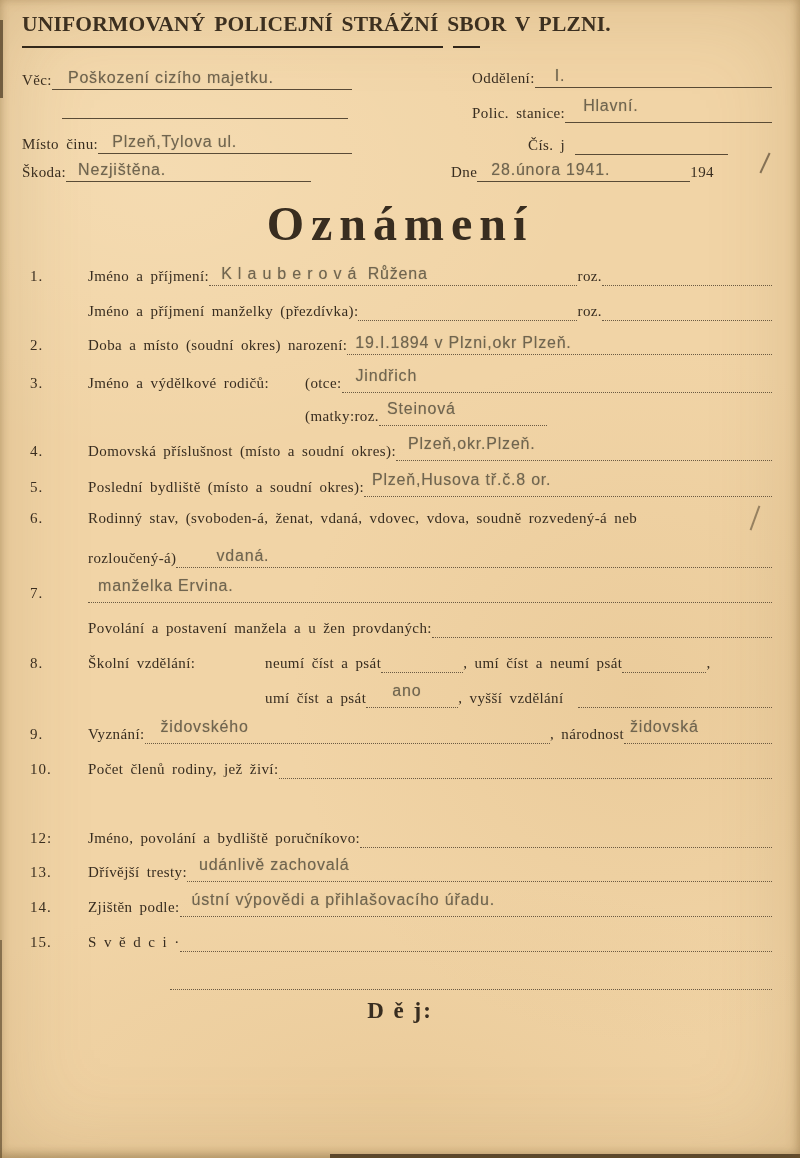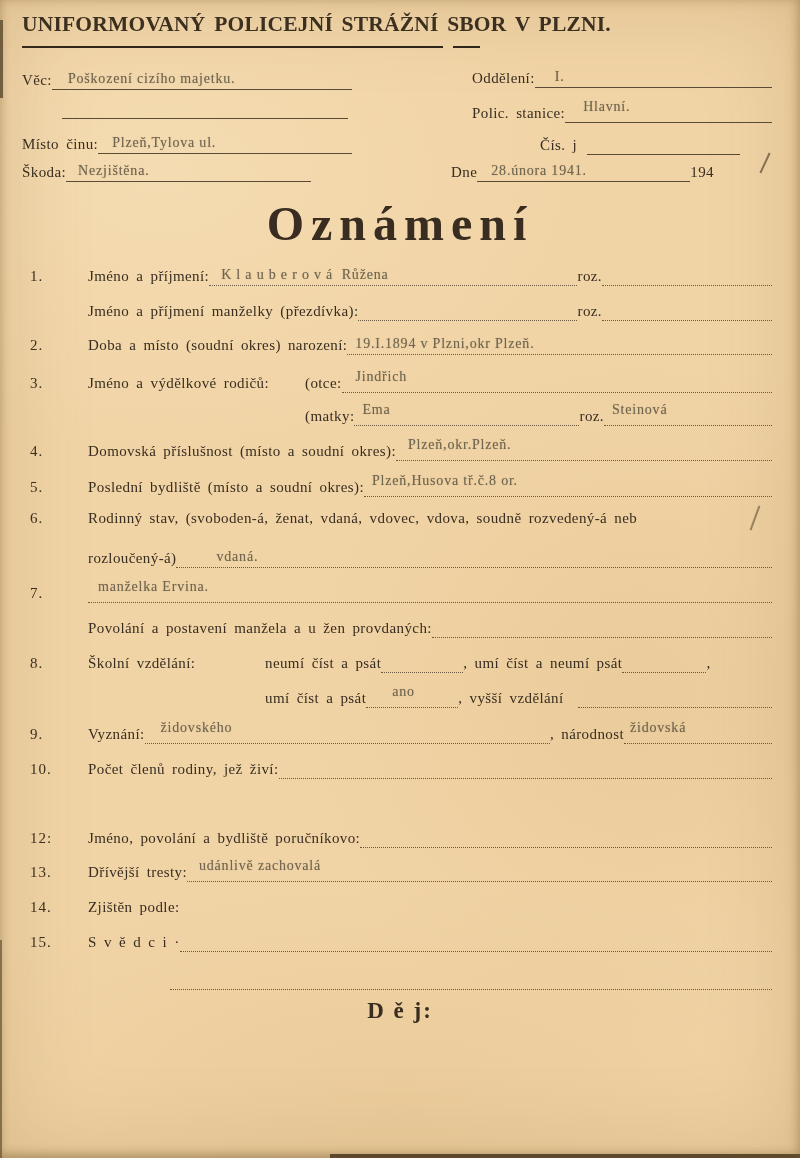--- a/index.html
+++ b/index.html
@@ -36,21 +36,21 @@
   }
   .row{position:absolute;display:flex;align-items:flex-end;height:20px;}
   .lbl{white-space:pre;font-size:15px;line-height:20px;letter-spacing:.4px;word-spacing:3px;flex:none;}
   .num{flex:none;width:58px;font-size:15px;line-height:20px;letter-spacing:1px;}
   .fill{position:relative;flex:1 1 auto;height:20px;border-bottom:1.6px dotted rgba(74,60,42,.8);}
   .fill.fw{flex:none;}
   .fill.solid{border-bottom:1.2px solid rgba(62,50,34,.85);}
   .gap{flex:none;height:20px;}
   .typed{
     position:absolute;bottom:2px;left:10px;white-space:pre;
-    font-family:Liberation Serif, serif;font-size:14px;color:#70654f;
+    font-family:Liberation Sans, sans-serif;font-size:16px;color:#70654f;
     letter-spacing:.8px;text-shadow:0 0 1px rgba(112,101,79,.45);
   }
   .typed.hi{bottom:7px;}
   .art{position:absolute;background:#2e2317;}
 </style>
 </head>
 <body>
 
 <div class="page">
 
@@ -78,21 +78,21 @@
     <span class="fill solid">
       <span class="typed" style="left:20px">I.</span>
     </span>
   </div>
   <div class="row" style="left:472px;top:103px;width:300px">
     <span class="lbl">Polic. stanice:</span>
     <span class="fill solid">
       <span class="typed hi" style="left:18px">Hlavní.</span>
     </span>
   </div>
-  <div class="row" style="left:540px;top:135px;width:200px">
+  <div class="row" style="left:528px;top:135px;width:200px">
     <span class="lbl">Čís. j</span>
     <span class="gap" style="width:10px"></span>
     <span class="fill solid"></span>
   </div>
 
   <div class="row" style="left:22px;top:162px;width:692px">
     <span class="lbl">Škoda:</span>
     <span class="fill solid fw" style="width:245px">
       <span class="typed" style="left:12px">Nezjištěna.</span>
     </span>
@@ -133,23 +133,20 @@
   <div class="row" style="left:30px;top:373px;width:742px">
     <span class="num">3.</span>
     <span class="lbl fw" style="width:217px">Jméno a výdělkové rodičů:</span>
     <span class="lbl">(otce:</span>
     <span class="fill">
       <span class="typed hi" style="left:14px">Jindřich</span>
     </span>
   </div>
   <div class="row" style="left:305px;top:406px;width:467px">
     <span class="lbl">(matky:</span>
-    <span class="fill">
-      <span class="typed hi" style="left:8px">Ema</span>
-    </span>
     <span class="lbl">roz.</span>
     <span class="fill fw" style="width:168px">
       <span class="typed hi" style="left:8px">Steinová</span>
     </span>
   </div>
 
   <div class="row" style="left:30px;top:441px;width:742px">
     <span class="num">4.</span>
     <span class="lbl">Domovská příslušnost (místo a soudní okres):</span>
     <span class="fill">
@@ -235,20 +232,23 @@
     <span class="num">13.</span>
     <span class="lbl">Dřívější tresty:</span>
     <span class="fill">
       <span class="typed hi" style="left:12px">udánlivě zachovalá</span>
     </span>
   </div>
 
   <div class="row" style="left:30px;top:897px;width:742px">
     <span class="num">14.</span>
     <span class="lbl">Zjištěn podle:</span>
+    <span class="fill">
+      <span class="typed hi" style="left:12px">ústní výpovědi a přihlašovacího úřadu.</span>
+    </span>
   </div>
 
   <div class="row" style="left:30px;top:932px;width:742px">
     <span class="num">15.</span>
     <span class="lbl">S v ě d c i ·</span>
     <span class="fill"></span>
   </div>
   <div class="row" style="left:170px;top:970px;width:602px">
     <span class="fill"></span>
   </div>

